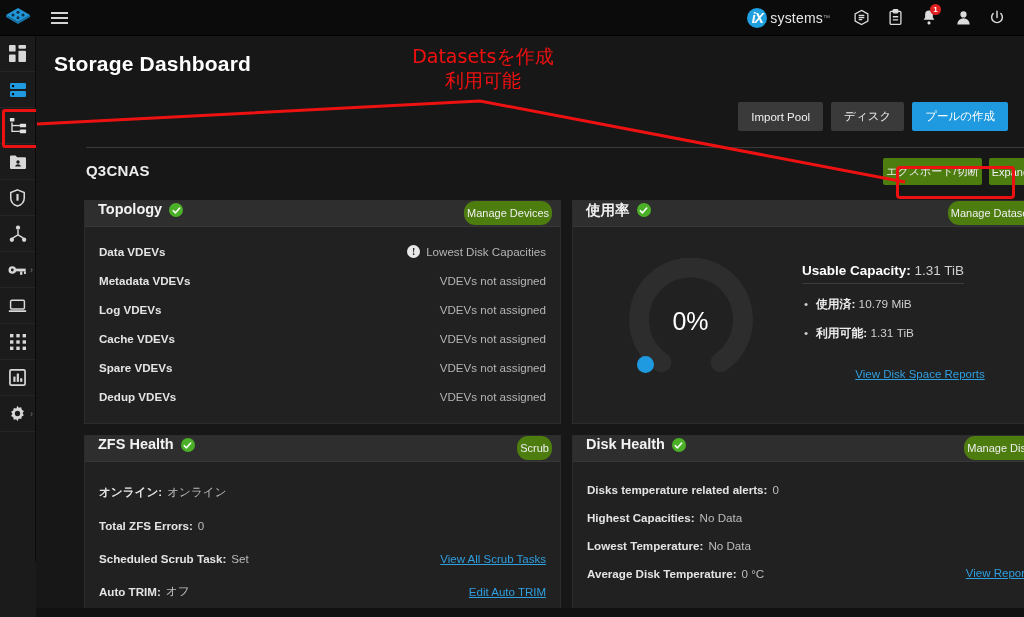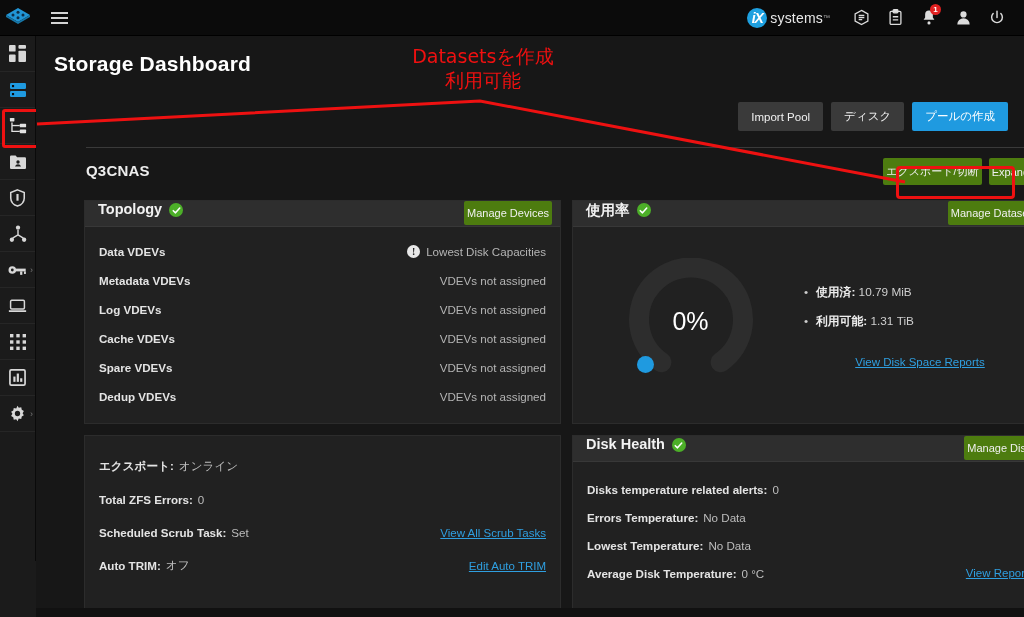--- a/index.html
+++ b/index.html
@@ -83,21 +83,21 @@
     height: 26px; background: #2e2e2e; display: flex; align-items: flex-start;
     padding: 0 8px 0 13px; border-bottom: 1px solid #383838;
   }
   .card-title { color: #f2f2f2; font-size: 14.5px; font-weight: bold; }
   .ok-check {
     width: 14px; height: 14px; border-radius: 50%; background: #4caf28;
     display: inline-flex; align-items: center; justify-content: center;
     margin-left: 7px; position: relative; top: 2px;
   }
   .ok-check svg { display: block; }
-  .card-head .btn { margin-left: auto; }
+  .card-head .btn { margin-left: auto; border-radius: 11px; }
   .card-body { padding: 10px 14px 12px 14px; }
 
   .kv-row { display: flex; align-items: center; height: 29px; font-size: 11.6px; }
   .kv-key { color: #e4e4e4; font-weight: bold; }
   .kv-val { color: #bdbdbd; margin-left: 5px; }
   .kv-right { margin-left: auto; color: #b5b5b5; font-size: 11.6px; display: flex; align-items: center; }
   .warn-dot {
     width: 13px; height: 13px; border-radius: 50%; background: #e8e8e8; color: #202020;
     font-size: 10px; font-weight: bold; line-height: 13px; text-align: center; margin-right: 6px;
     font-family: "Liberation Serif", serif;
@@ -396,39 +396,52 @@
           <div id="gauge-wrap">
             <div id="gauge">
               <svg width="126" height="126" viewBox="0 0 126 126">
                 <path d="M 33.4 104.2 A 52 52 0 1 1 92.6 104.2" fill="none" stroke="#2d2d2d" stroke-width="20" stroke-linecap="round"></path>
               </svg>
               <div class="pct">0%</div>
               <div class="dot"></div>
             </div>
           </div>
           <div id="cap-info">
+            <div id="cap-head">
+              <b>Usable Capacity:</b>
+              <span>1.31 TiB</span>
+            </div>
             <div class="cap-li">
               <b>使用済:</b>
               <span>10.79 MiB</span>
             </div>
             <div class="cap-li">
               <b>利用可能:</b>
               <span>1.31 TiB</span>
             </div>
             <div id="cap-link">
               <a class="link">View Disk Space Reports</a>
             </div>
           </div>
         </div>
       </div>
 
       <div class="card">
+        <div class="card-head">
+          <span class="card-title">ZFS Health</span>
+          <span class="ok-check">
+            <svg width="9" height="9" viewBox="0 0 10 10">
+                <path d="M1.4 5.2 L3.9 7.6 L8.6 2.3" stroke="#fff" stroke-width="1.7" fill="none" stroke-linecap="round" stroke-linejoin="round"></path>
+              </svg>
+          </span>
+          <button class="btn sm">Scrub</button>
+        </div>
         <div class="card-body" style="padding-top:14px;padding-bottom:22px;">
           <div class="kv-row" style="height:33px;">
-            <span class="kv-key">エクスポート:</span>
+            <span class="kv-key">オンライン:</span>
             <span class="kv-val">オンライン</span>
           </div>
           <div class="kv-row" style="height:33px;">
             <span class="kv-key">Total ZFS Errors:</span>
             <span class="kv-val">0</span>
           </div>
           <div class="kv-row" style="height:33px;">
             <span class="kv-key">Scheduled Scrub Task:</span>
             <span class="kv-val">Set</span>
             <a class="link">View All Scrub Tasks</a>
@@ -450,21 +463,21 @@
               </svg>
           </span>
           <button class="btn sm">Manage Disks</button>
         </div>
         <div class="card-body" style="padding-top:13px;padding-bottom:14px;">
           <div class="kv-row" style="height:28px;">
             <span class="kv-key">Disks temperature related alerts:</span>
             <span class="kv-val">0</span>
           </div>
           <div class="kv-row" style="height:28px;">
-            <span class="kv-key">Errors Temperature:</span>
+            <span class="kv-key">Highest Capacities:</span>
             <span class="kv-val">No Data</span>
           </div>
           <div class="kv-row" style="height:28px;">
             <span class="kv-key">Lowest Temperature:</span>
             <span class="kv-val">No Data</span>
           </div>
           <div class="kv-row" style="height:28px;">
             <span class="kv-key">Average Disk Temperature:</span>
             <span class="kv-val">0 °C</span>
             <a class="link">View Reports</a>

